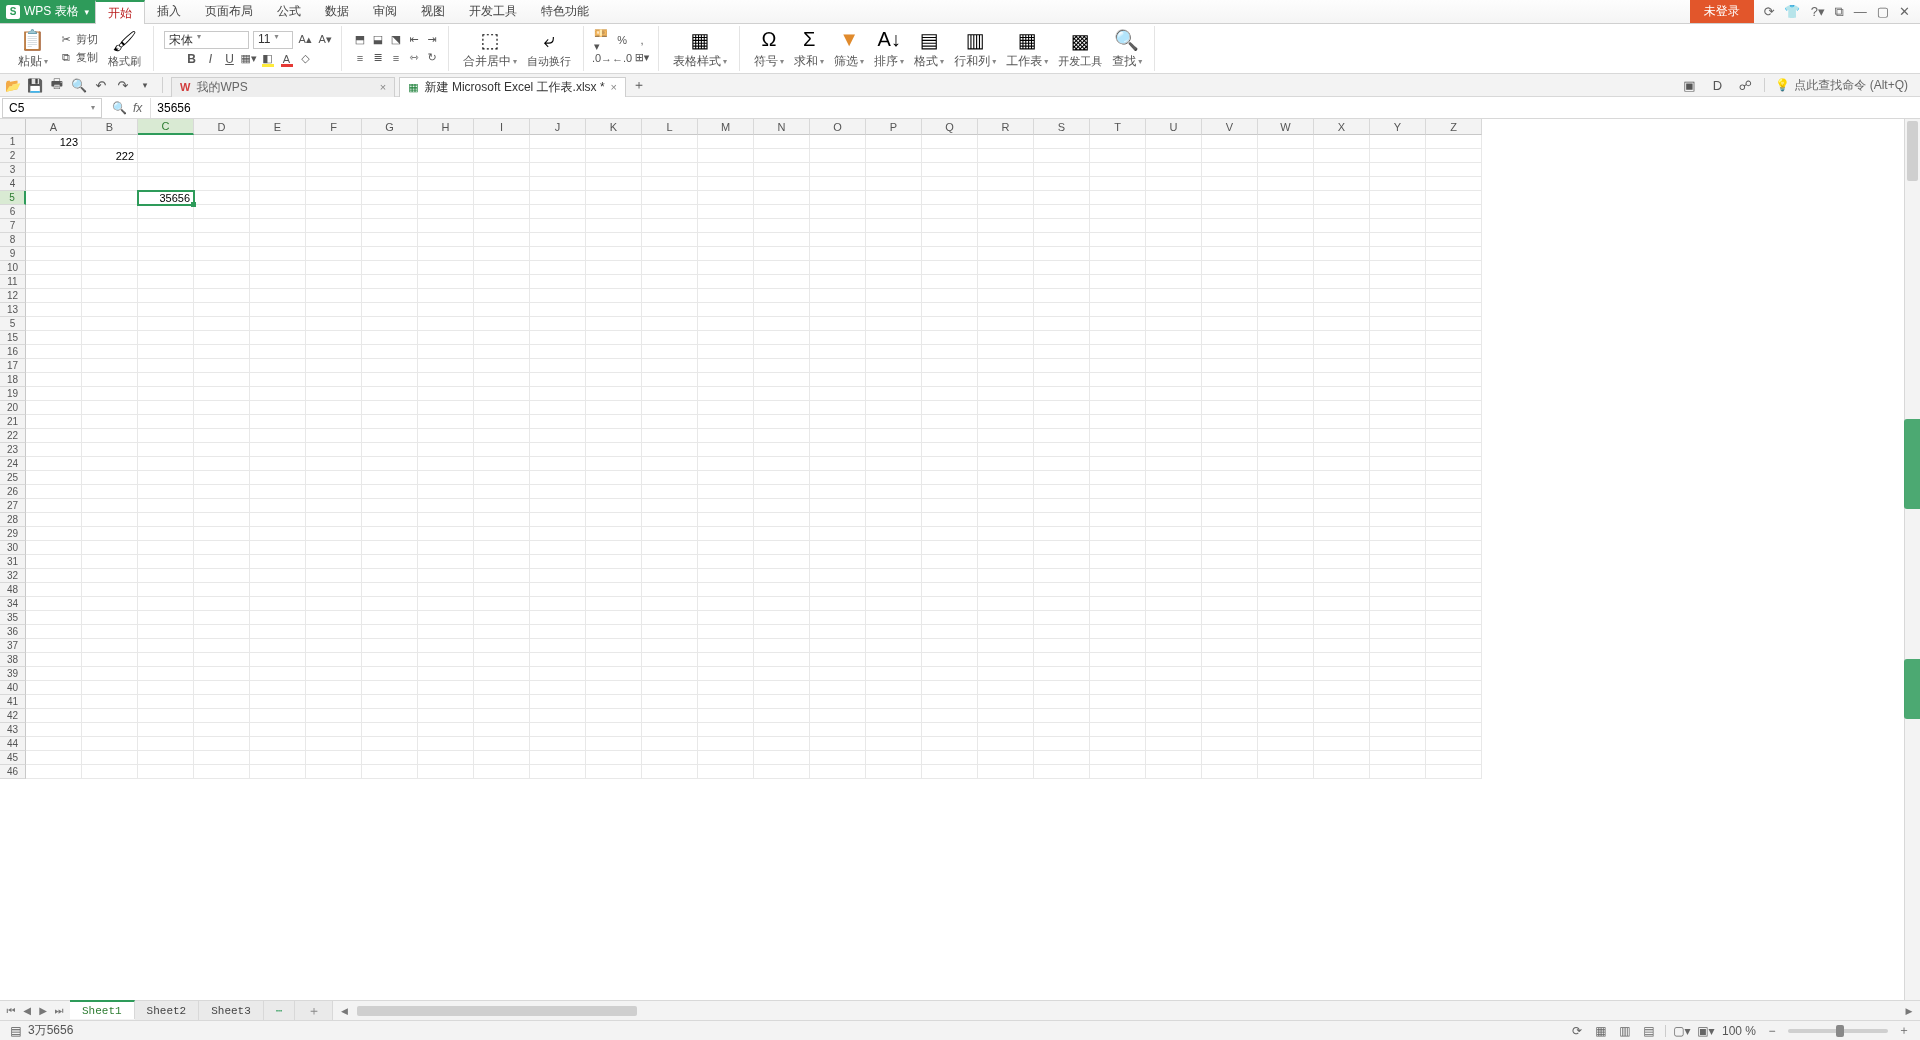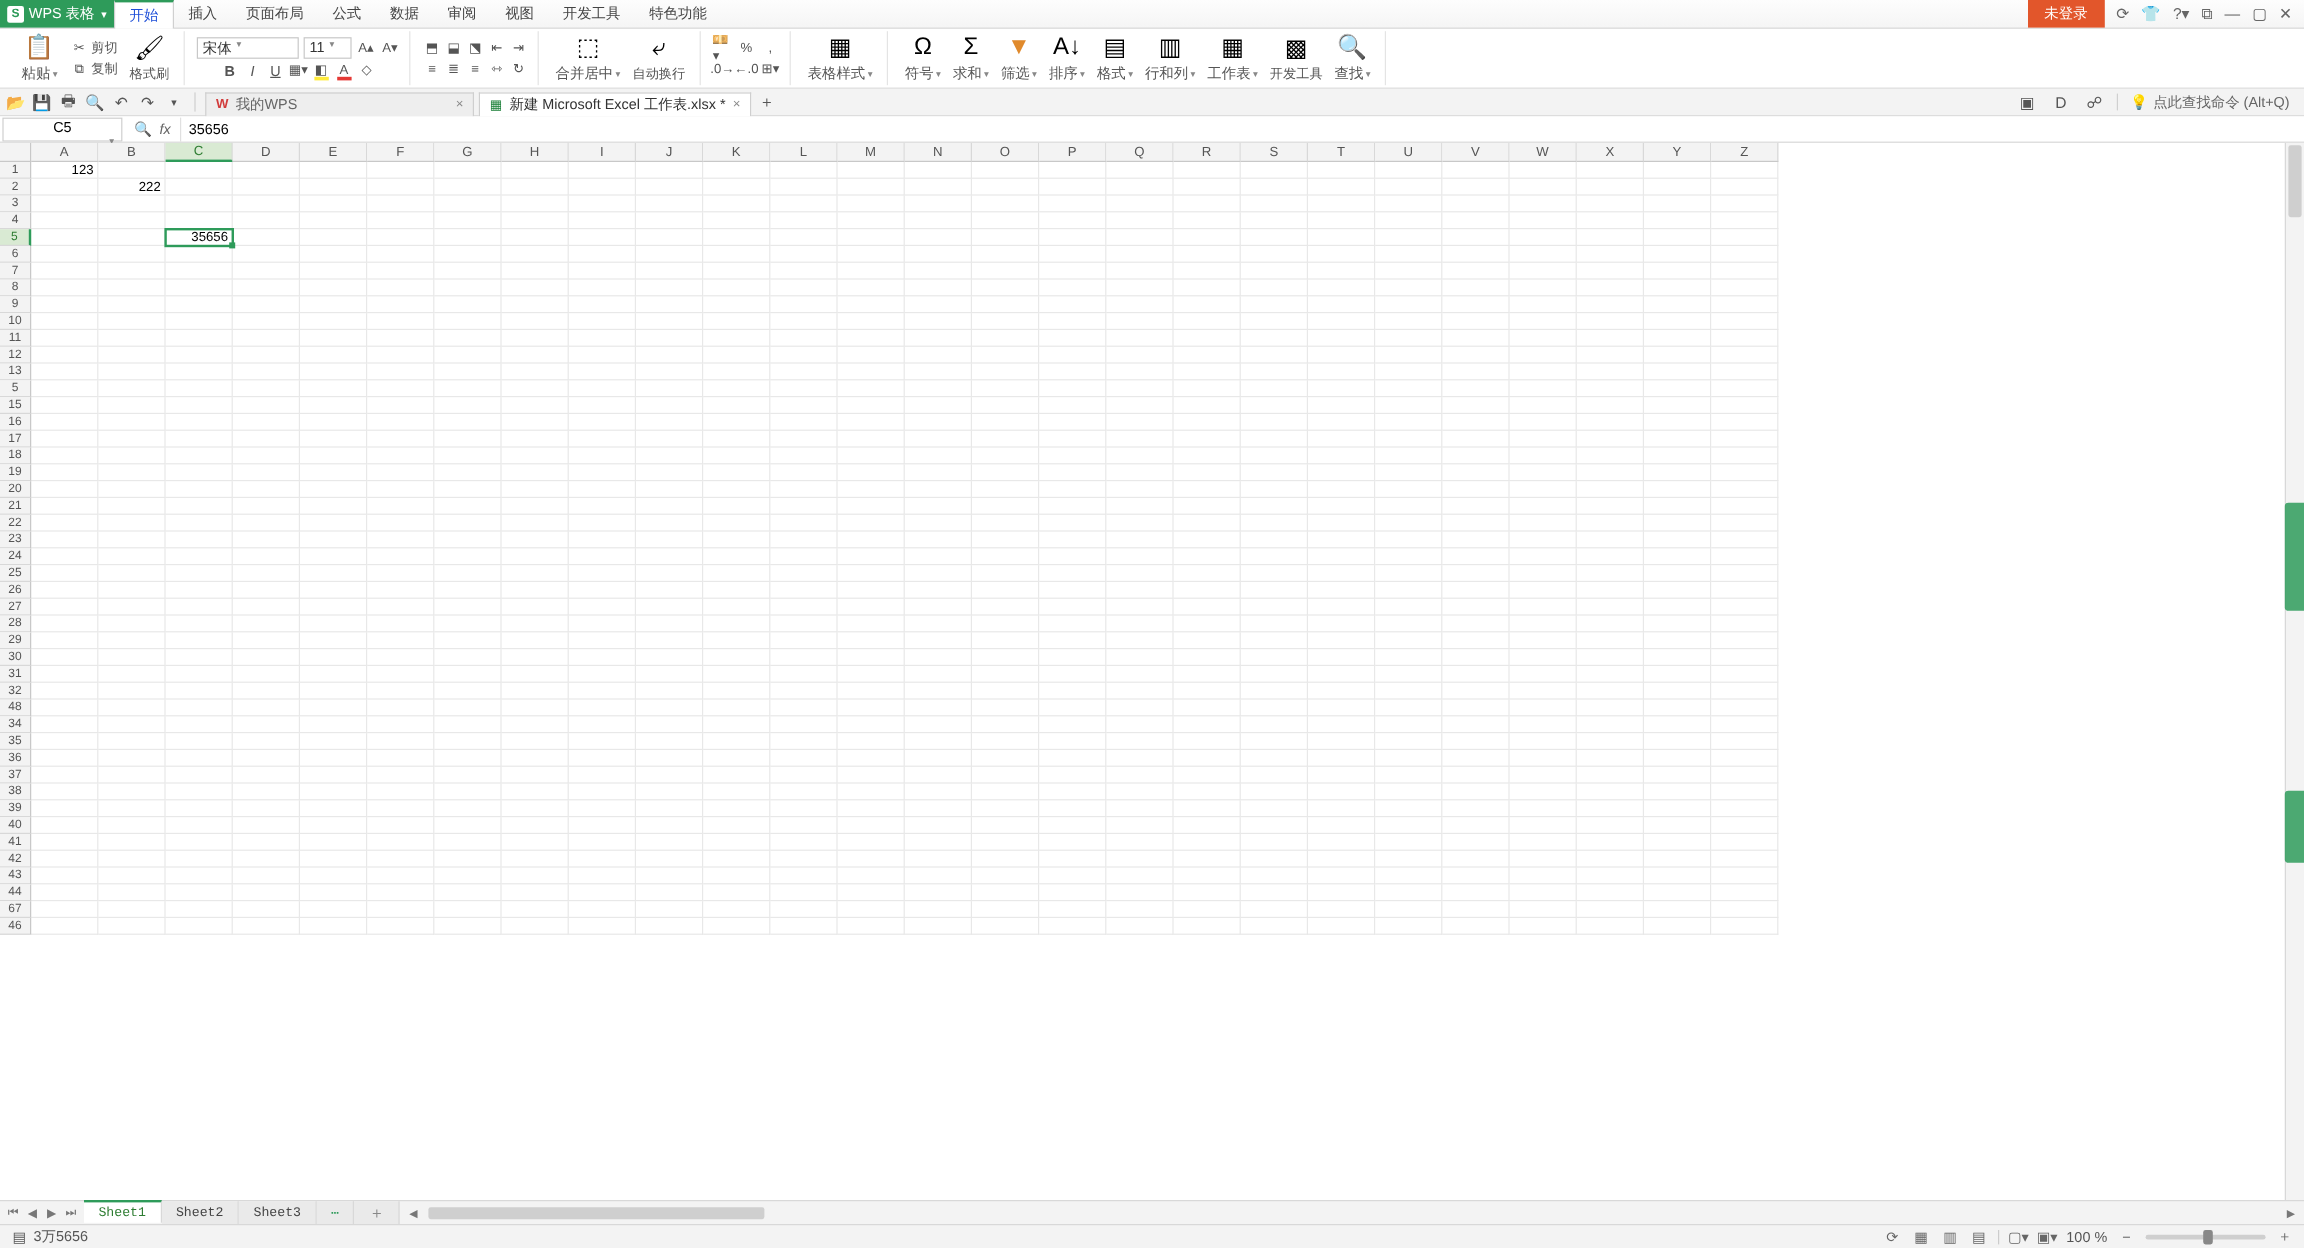--- a/index.html
+++ b/index.html
@@ -4,21 +4,21 @@
 <style>
 * { margin:0; padding:0; box-sizing:border-box; font-family:"Microsoft YaHei","SimSun",Arial,sans-serif; font-size:12px; user-select:none; }
 body { width:1920px; height:1040px; background:#fff; overflow:hidden; display:flex; flex-direction:column; }
 
 .menubar { height:24px; background:linear-gradient(#fdfdfd,#f5f5f5); display:flex; align-items:stretch; border-bottom:1px solid #d0d0d0; }
 .app-logo { width:95px; background:#2e9b5a; color:#fff; display:flex; align-items:center; padding:0 6px; font-size:12px; gap:4px;}
 .app-logo .sq { width:14px;height:14px;background:#fff;color:#2e9b5a;display:flex;align-items:center;justify-content:center;font-weight:bold;font-size:10px;border-radius:2px;}
 .app-logo .dd { margin-left:auto; font-size:9px;}
 .menu-tabs { display:flex; }
 .menu-tab { padding:0 12px; display:flex; align-items:center; color:#444; cursor:pointer; }
-.menu-tab.active { background:#fff; border-top:2px solid #2e9b5a; border-left:1px solid #d0d0d0; border-right:1px solid #d0d0d0; color:#1d4ed8; font-weight:500; margin-bottom:-1px;}
+.menu-tab.active { background:#fff; border-top:2px solid #2e9b5a; border-left:1px solid #d0d0d0; border-right:1px solid #d0d0d0; color:#b91c1c; font-weight:500; margin-bottom:-1px;}
 .title-right { margin-left:auto; display:flex; align-items:center; }
 .login-btn { background:#e2562b; color:#fff; height:100%; display:flex; align-items:center; padding:0 14px; font-size:12px;}
 .win-icons { display:flex; align-items:center; gap:10px; padding:0 10px; color:#666;}
 .win-icons span { cursor:pointer; font-size:13px; }
 
 .ribbon { height:50px; background:#fff; border-bottom:1px solid #d8d8d8; display:flex; align-items:center; padding:2px 6px; gap:2px; overflow:hidden;}
 .rgroup { display:flex; flex-direction:column; align-items:center; padding:0 4px; height:100%; justify-content:center; }
 .rgroup.big { border-right:1px solid #e4e4e4; padding:0 8px;}
 .rrow { display:flex; align-items:center; gap:2px;}
 .lbl { font-size:11px; color:#555; margin-top:1px; display:flex; align-items:center; gap:2px;}
@@ -32,21 +32,21 @@
 .qbar .qb { width:18px;height:18px;display:flex;align-items:center;justify-content:center;color:#555;cursor:pointer;font-size:13px;}
 .doc-tab { height:20px; display:flex; align-items:center; background:#fff; border:1px solid #cfcfcf; border-bottom:none; padding:0 8px; gap:6px; font-size:11px; color:#333; margin-top:3px;}
 .doc-tab.inactive { background:#eeeeee; color:#666;}
 .doc-tab .dico { color:#1a7f37; font-size:11px;}
 .doc-tab .x { color:#888; font-size:11px;}
 .qbar-right { margin-left:auto; display:flex; align-items:center; gap:10px; padding-right:8px; color:#666;}
 .qbar-right .hint { display:flex; align-items:center; gap:4px; font-size:11px;}
 .bulb { color:#f0b400;}
 
 .fbar { height:22px; background:#fff; border-bottom:1px solid #d8d8d8; display:flex; align-items:center;}
-.namebox { width:100px; height:20px; margin:0 2px; border:1px solid #cfcfcf; display:flex; align-items:center; padding:0 6px; font-size:11px; background:#fff;flex-direction:column;}
+.namebox { width:100px; height:20px; margin:0 2px; border:1px solid #cfcfcf; display:flex; align-items:center; padding:0 6px; font-size:11px; background:#fff;}
 .namebox .dd { margin-left:auto; font-size:8px; color:#888;}
 .fx-icons { display:flex; align-items:center; gap:6px; padding:0 8px; color:#666;}
 .fx-input { flex:1; height:20px; border-left:1px solid #e0e0e0; display:flex; align-items:center; padding:0 6px; font-size:11px;}
 
 .gridwrap { flex:1; display:flex; overflow:hidden; position:relative;}
 .corner { width:26px; height:16px; background:#f3f3f3; border-right:1px solid #c8c8c8; border-bottom:1px solid #c8c8c8; position:absolute; left:0; top:0; z-index:3;}
 .colhead { position:absolute; left:26px; top:0; right:16px; height:16px; display:flex; z-index:2;}
 .ch { width:56px; height:16px; background:#f3f3f3; border-right:1px solid #d8d8d8; border-bottom:1px solid #c8c8c8; display:flex; align-items:center; justify-content:center; font-size:11px; color:#555;}
 .ch.sel { background:#d9ead3; color:#2e7d32; border-bottom:2px solid #2e9b5a;}
 .rowhead { position:absolute; left:0; top:16px; width:26px; bottom:0; z-index:2;}
@@ -408,21 +408,21 @@
       <div class="rh">35</div>
       <div class="rh">36</div>
       <div class="rh">37</div>
       <div class="rh">38</div>
       <div class="rh">39</div>
       <div class="rh">40</div>
       <div class="rh">41</div>
       <div class="rh">42</div>
       <div class="rh">43</div>
       <div class="rh">44</div>
-      <div class="rh">67</div>
+      <div class="rh">45</div>
       <div class="rh">46</div>
     </div>
   <div class="cells" id="cells">
       <div class="crow">
         <div class="cell">123</div>
         <div class="cell"></div>
         <div class="cell"></div>
         <div class="cell"></div>
         <div class="cell"></div>
         <div class="cell"></div>

